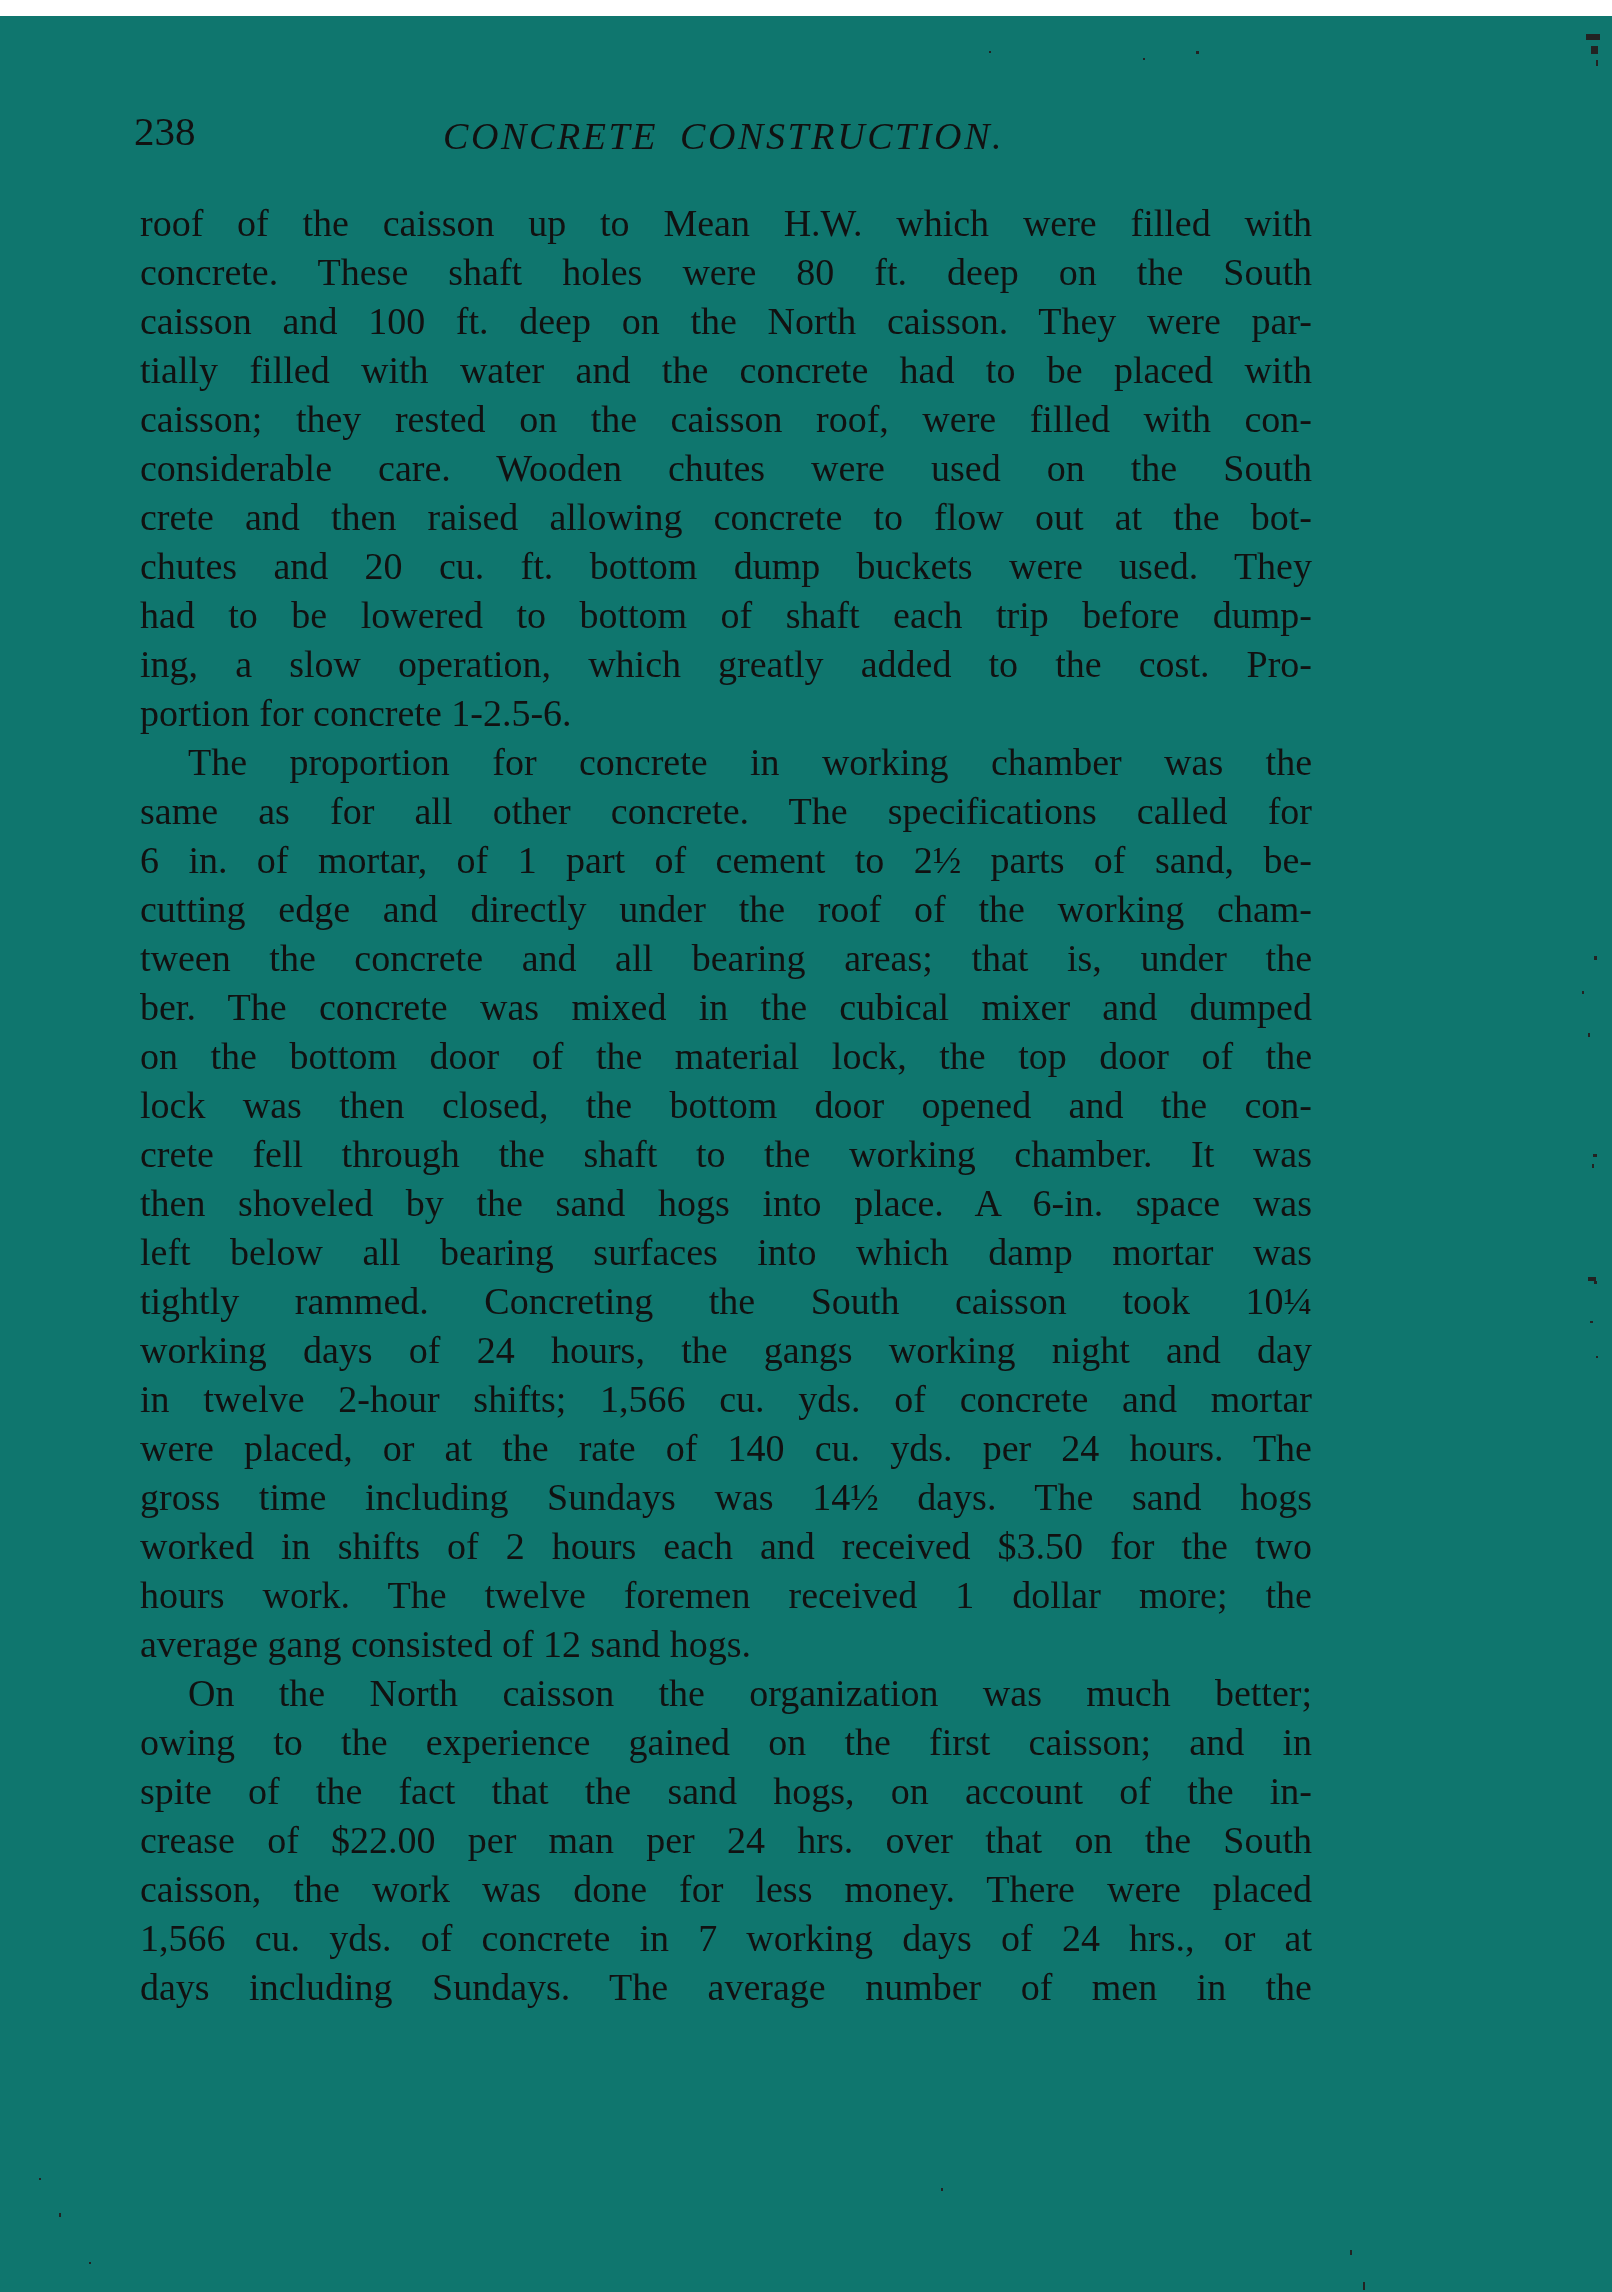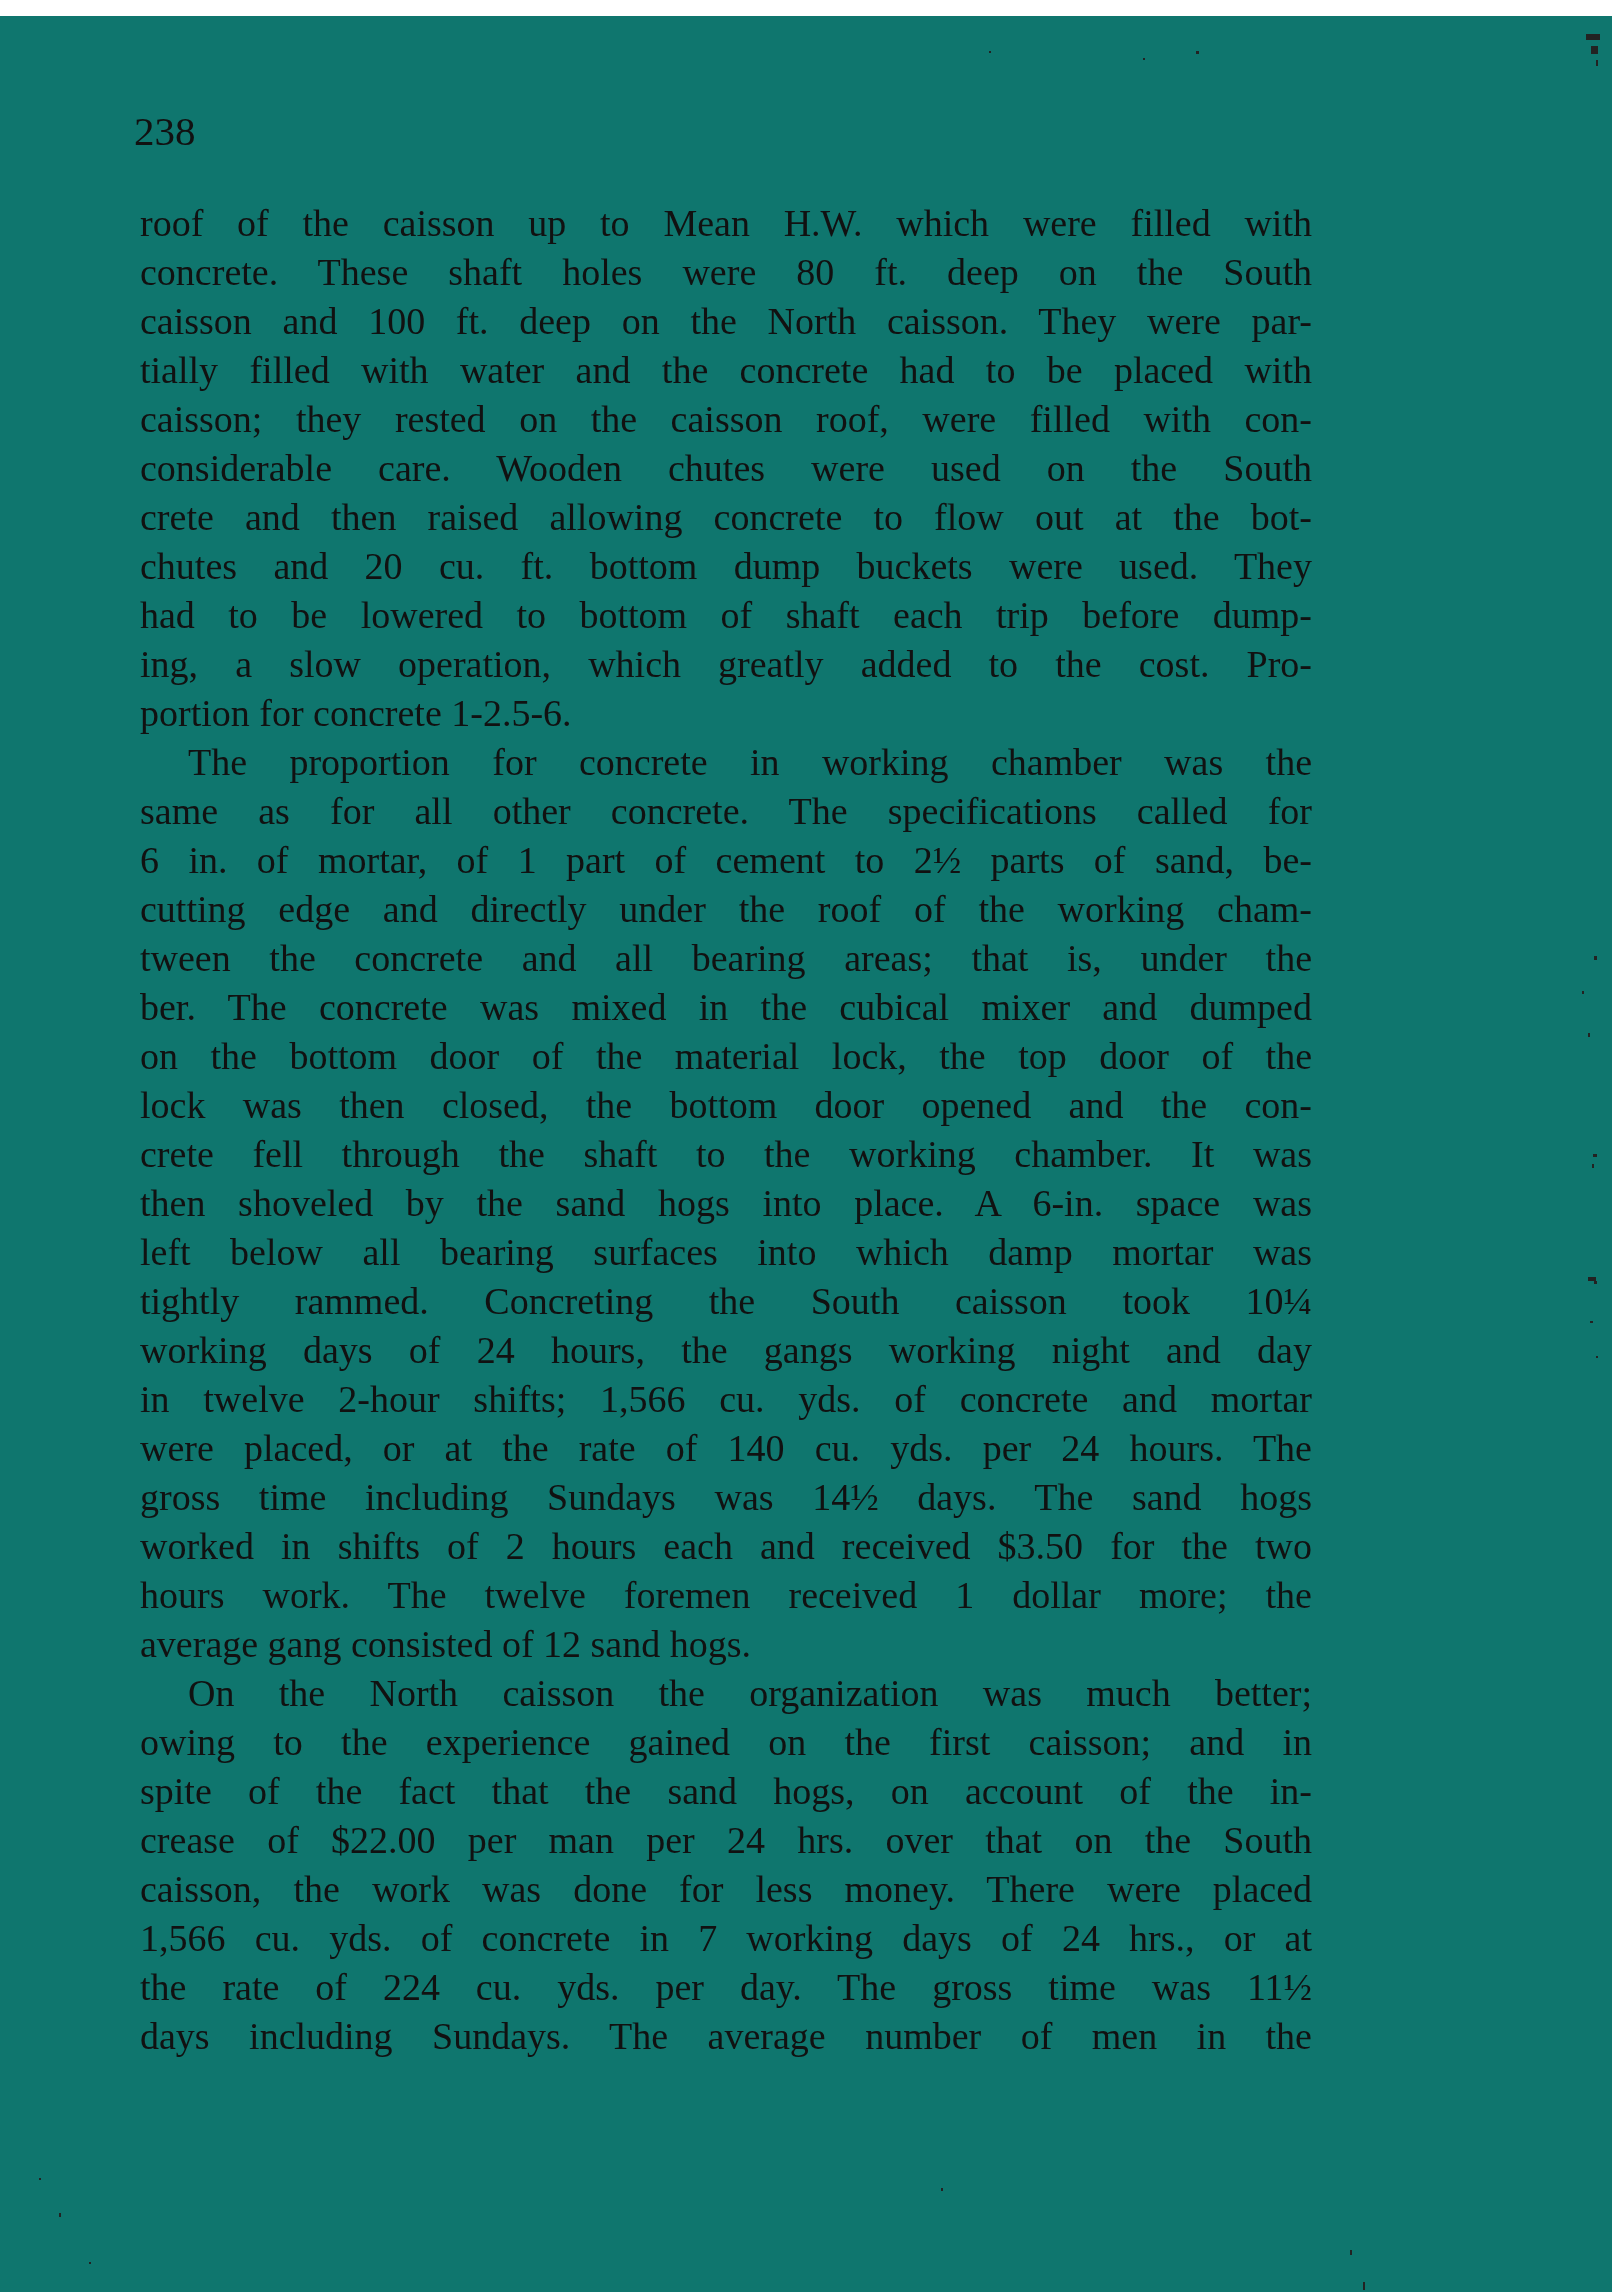--- a/index.html
+++ b/index.html
@@ -27,20 +27,21 @@
   .line.indent { padding-left: 48px; }
   .line.last { text-align: right; text-align-last: left; }
   .speck { position: absolute; background: #222; }
 </style>
 </head>
 <body>
 
 <div class="page">
 
   <div class="page-number">238</div>
+  <div class="running-head">CONCRETE CONSTRUCTION.</div>
 
   <div class="body-text">
 
     <div>
       <span class="line">roof of the caisson up to Mean H.W. which were filled with</span>
       <span class="line">concrete. These shaft holes were 80 ft. deep on the South</span>
       <span class="line">caisson and 100 ft. deep on the North caisson. They were par-</span>
       <span class="line">tially filled with water and the concrete had to be placed with</span>
       <span class="line">caisson; they rested on the caisson roof, were filled with con-</span>
       <span class="line">considerable care. Wooden chutes were used on the South</span>
@@ -73,21 +74,20 @@
       <span class="line last">average gang consisted of 12 sand hogs.</span>
     </div>
 
     <div>
       <span class="line indent">On the North caisson the organization was much better;</span>
       <span class="line">owing to the experience gained on the first caisson; and in</span>
       <span class="line">spite of the fact that the sand hogs, on account of the in-</span>
       <span class="line">crease of $22.00 per man per 24 hrs. over that on the South</span>
       <span class="line">caisson, the work was done for less money. There were placed</span>
       <span class="line">1,566 cu. yds. of concrete in 7 working days of 24 hrs., or at</span>
-      <span class="line">the rate of 224 cu. yds. per day. The gross time was 11½</span>
       <span class="line">days including Sundays. The average number of men in the</span>
     </div>
   </div>
 
   <div class="speck" style="left:1586px;top:17.7px;width:13.8px;height:5.9px;"></div>
   <div class="speck" style="left:1591px;top:29.6px;width:6.9px;height:8.9px;"></div>
   <div class="speck" style="left:1596px;top:44px;width:2px;height:5.9px;"></div>
   <div class="speck" style="left:1196px;top:35px;width:3px;height:3px;"></div>
   <div class="speck" style="left:1143px;top:42px;width:2px;height:2px;"></div>
   <div class="speck" style="left:989px;top:35px;width:2px;height:2px;"></div>

